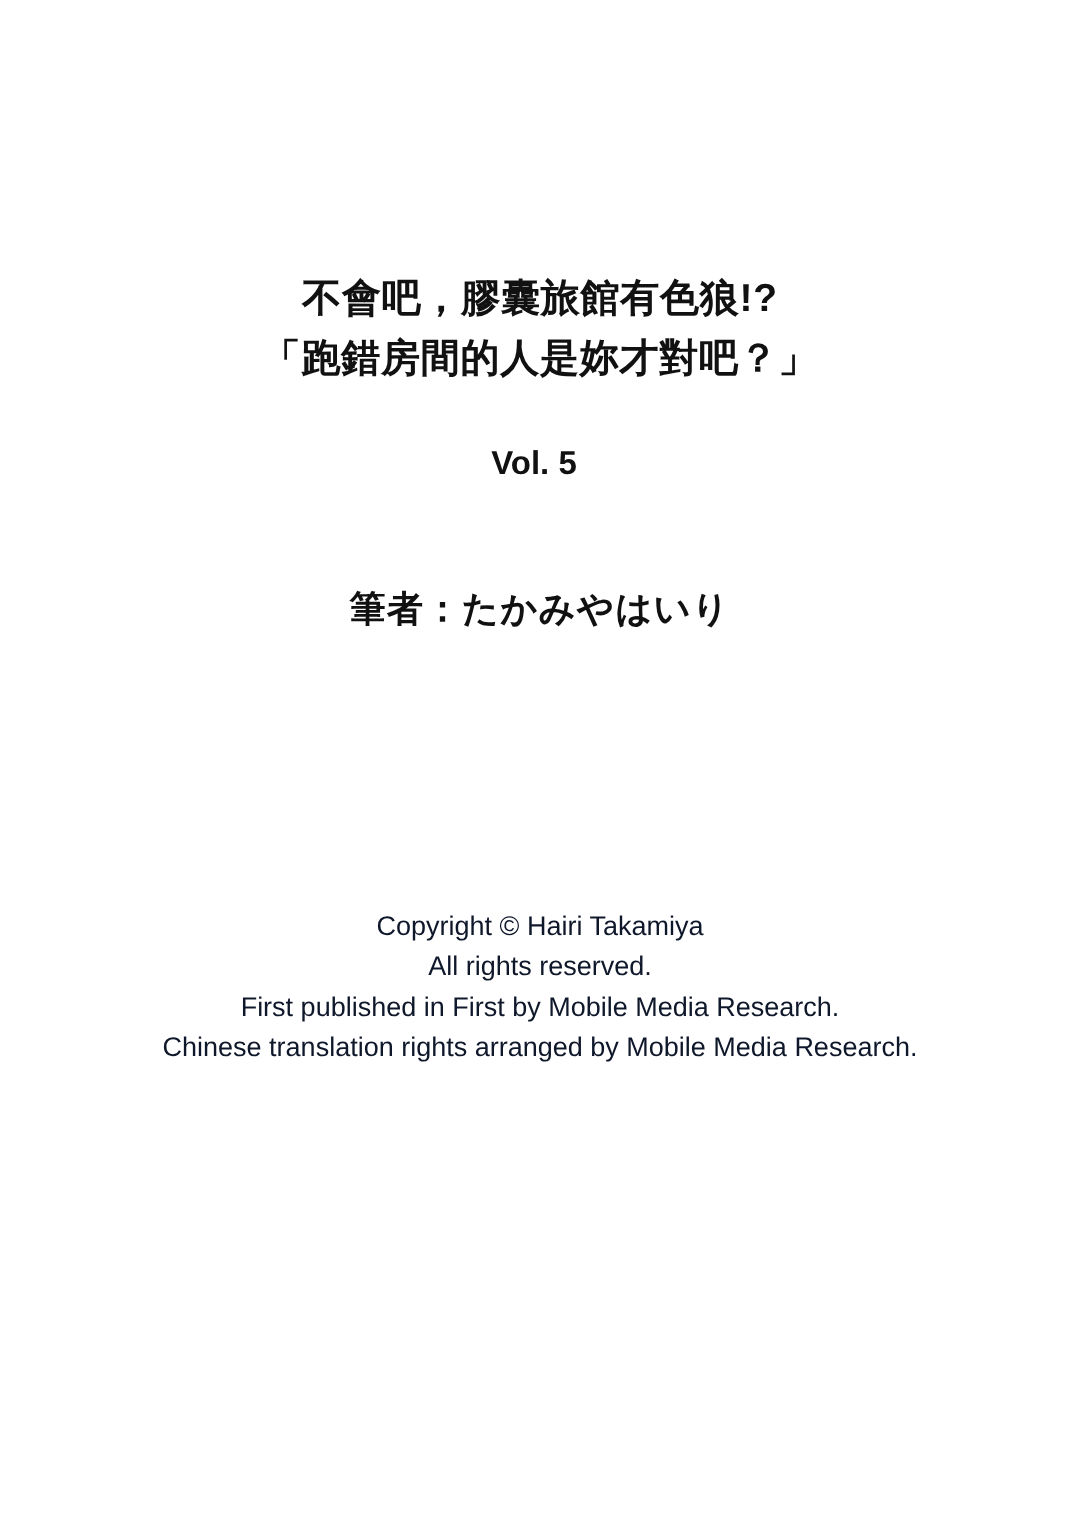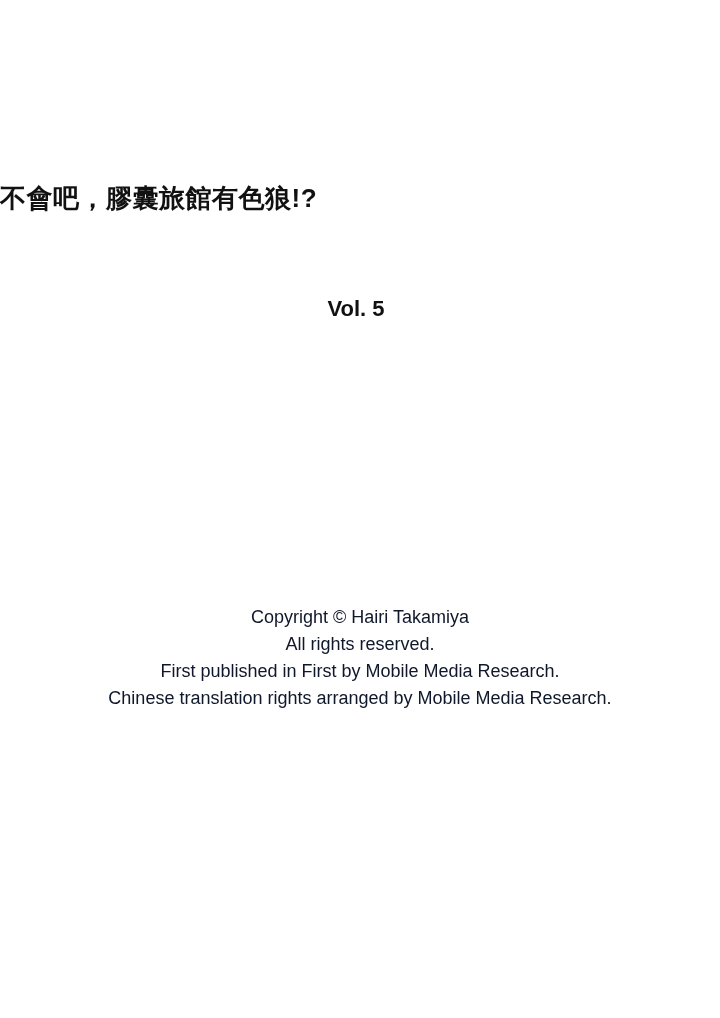--- a/index.html
+++ b/index.html
@@ -20,20 +20,21 @@
     height: 1018px;
     box-sizing: border-box;
     position: relative;
     background: #ffffff;
   }
   .title-block {
     position: absolute;
     top: 178px;
     left: 0;
     width: 720px;
+    text-align: center;
   }
   .title-line {
     font-size: 26px;
     line-height: 40px;
     font-weight: 700;
     letter-spacing: 0.5px;
     color: #111111;
     white-space: nowrap;
   }
   .volume {
@@ -71,24 +72,26 @@
     white-space: nowrap;
   }
 </style>
 </head>
 <body>
 
 <div class="page">
 
   <div class="title-block">
     <div class="title-line">不會吧，膠囊旅館有色狼!?</div>
+    <div class="title-line">「跑錯房間的人是妳才對吧？」</div>
   </div>
 
   <div class="volume">Vol. 5</div>
 
+  <div class="author">筆者：たかみやはいり</div>
 
   <div class="copyright-block">
     <div class="copyright-line">Copyright © Hairi Takamiya</div>
     <div class="copyright-line">All rights reserved.</div>
     <div class="copyright-line">First published in First by Mobile Media Research.</div>
     <div class="copyright-line">Chinese translation rights arranged by Mobile Media Research.</div>
   </div>
 
 </div>
 

